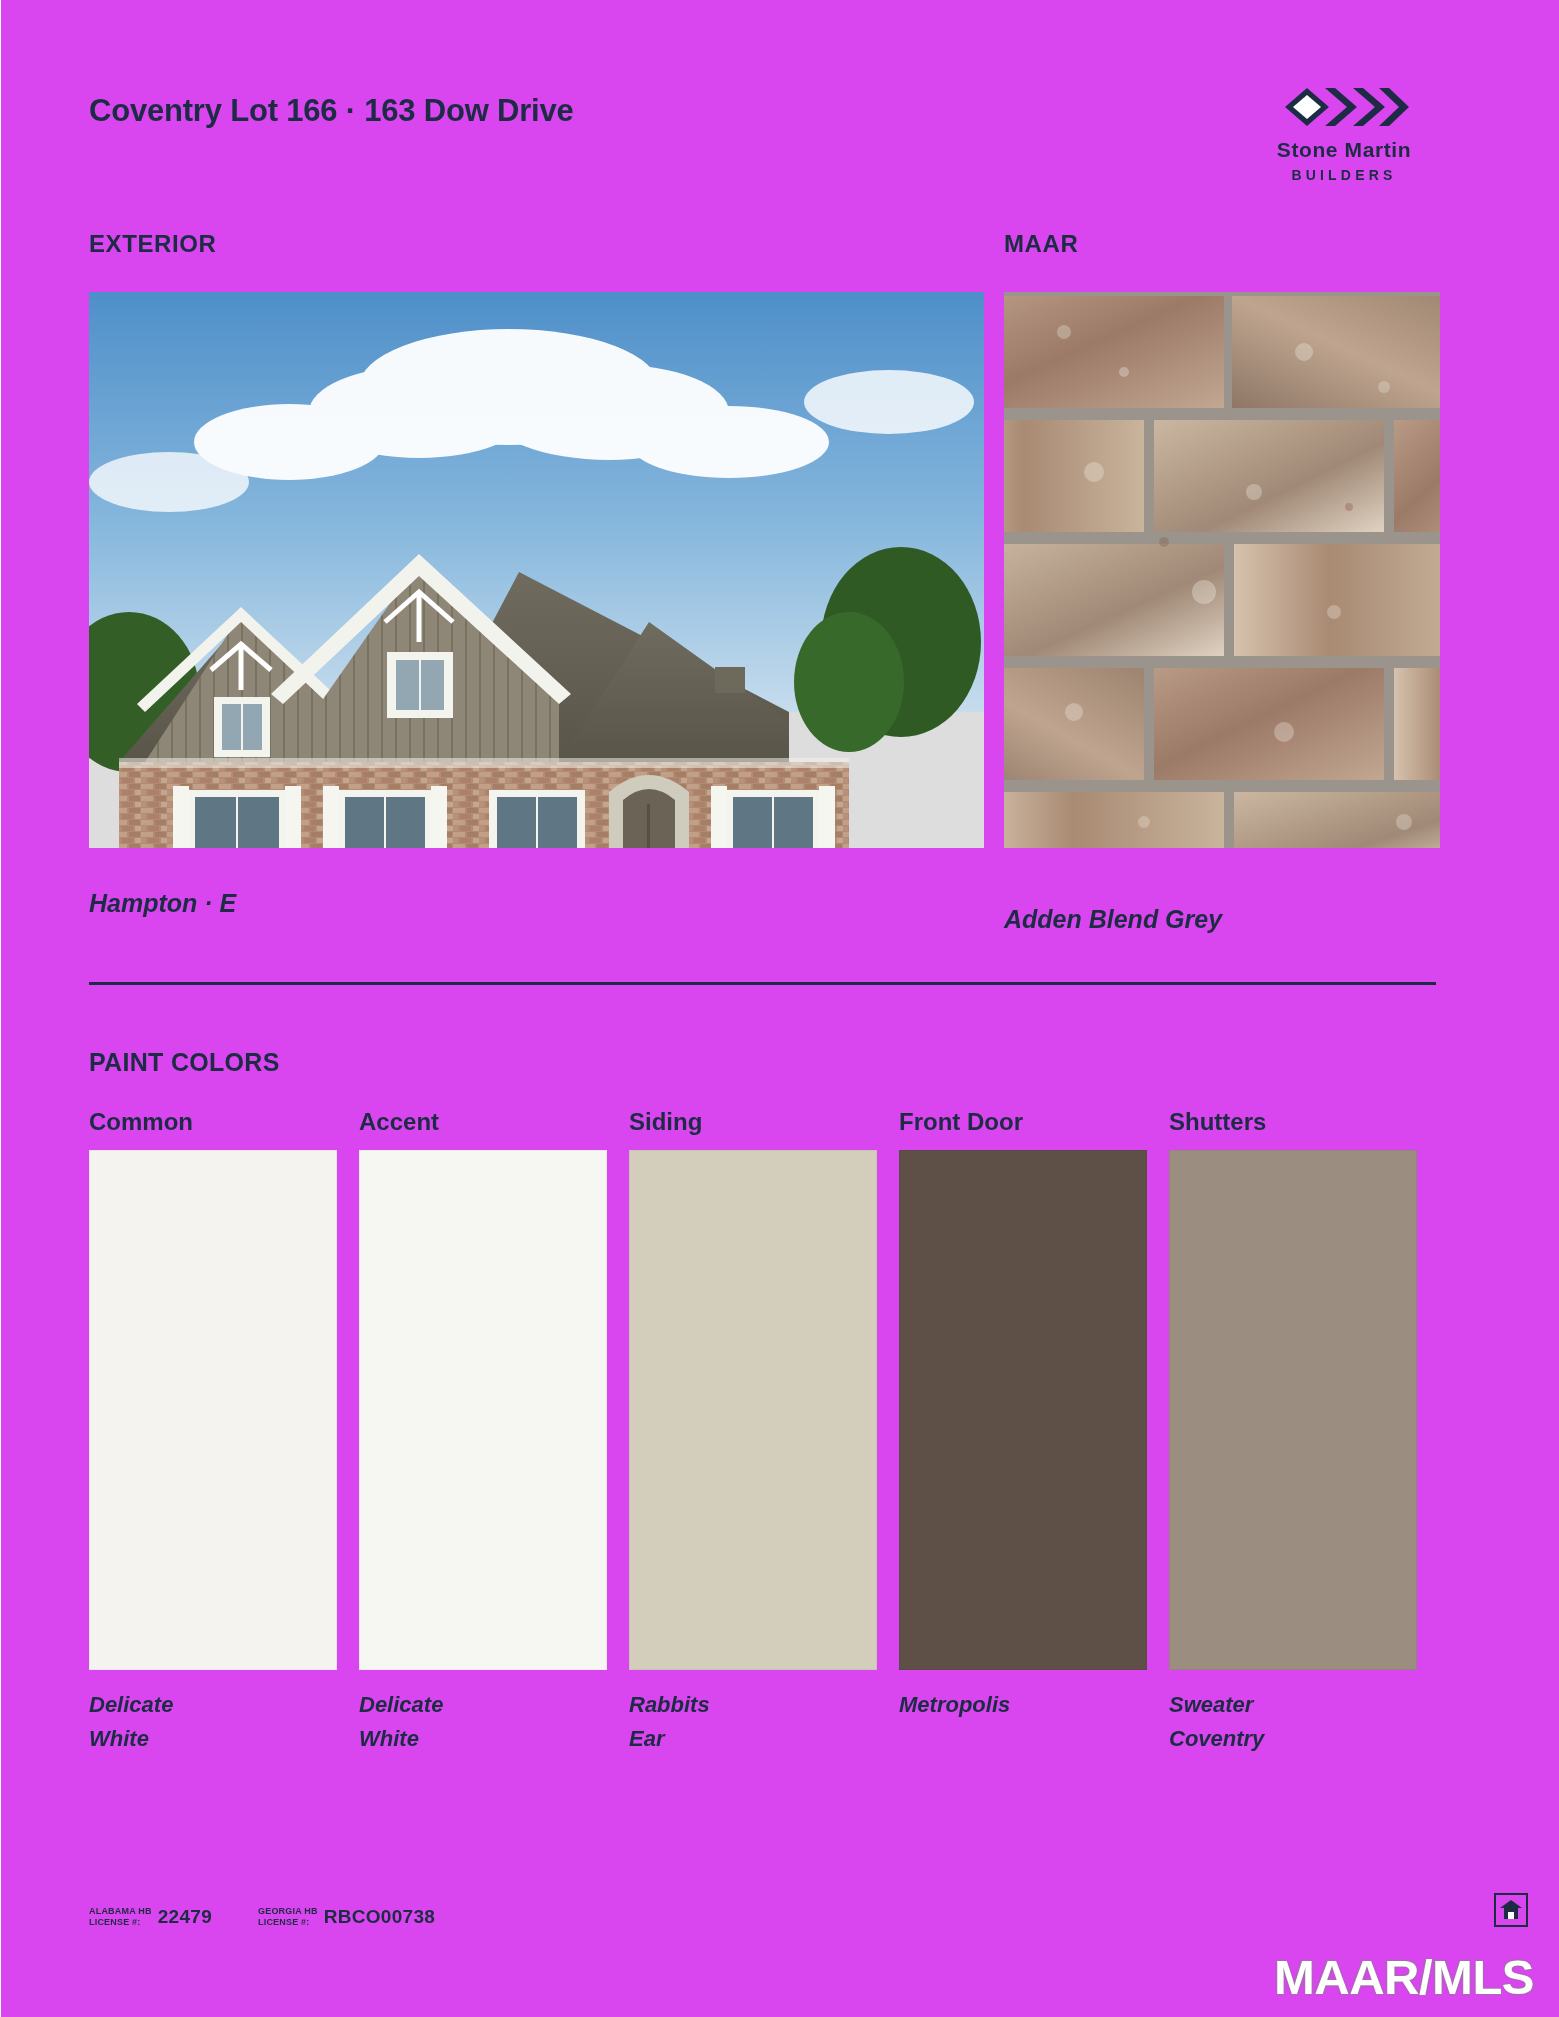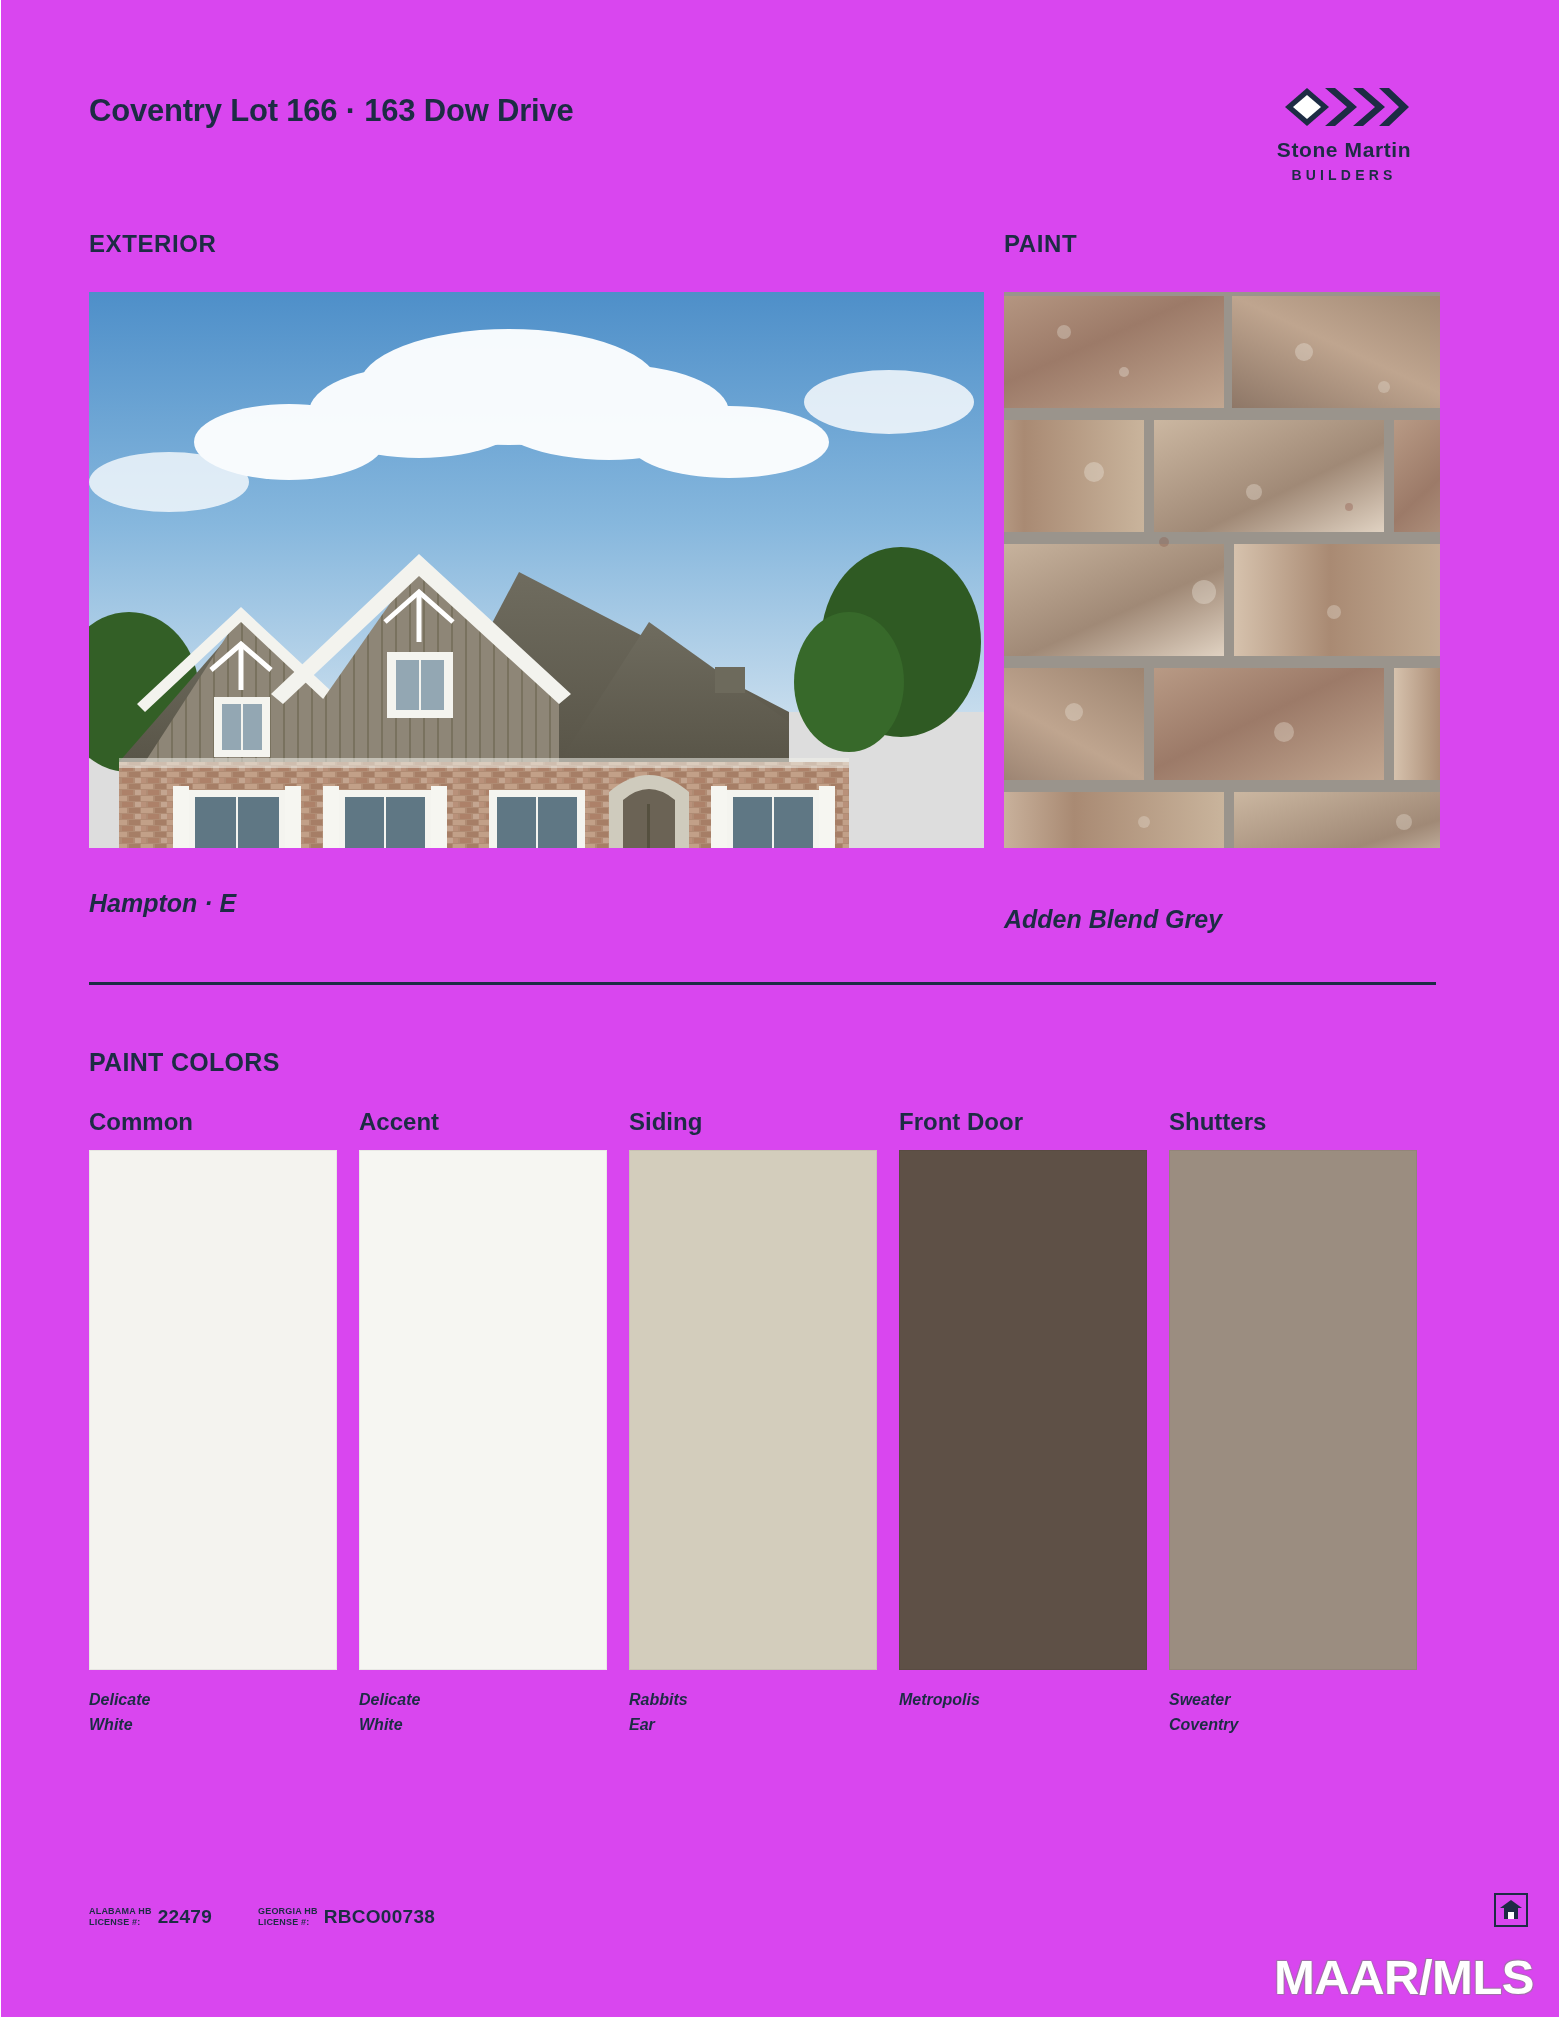--- a/index.html
+++ b/index.html
@@ -128,21 +128,21 @@
     color: #1d2c44;
     margin-bottom: 14px;
     white-space: nowrap;
   }
   .swatch-chip {
     width: 248px; height: 520px;
     border: 1px solid rgba(0,0,0,0.05);
   }
   .swatch-name {
     margin-top: 18px;
-    font-size: 16px;
+    font-size: 22px;
     font-style: italic;
     color: #1d2c44;
     line-height: 1.55;
     max-width: 150px;
   }
   
   .footer {
     position: absolute;
     left: 88px; top: 1906px;
     width: 1352px;
@@ -205,21 +205,21 @@
           </g>
           <polygon points="28,9 42,21 28,33 14,21" fill="#ffffff"></polygon>
         </svg>
       </div>
       <div class="logo-name">Stone Martin</div>
       <div class="logo-sub">BUILDERS</div>
     </div>
   </div>
 
   <div class="sec-head" id="exterior-head">EXTERIOR</div>
-  <div class="sec-head" id="brick-head">PAINT</div>
+  <div class="sec-head" id="brick-head">MAAR</div>
 
   <div class="panel" id="exterior-photo">
     <svg width="895" height="556" viewBox="0 0 895 556" aria-hidden="true">
       <defs>
         <linearGradient id="sky" x1="0" y1="0" x2="0" y2="1">
           <stop offset="0%" stop-color="#4e8fc9"></stop>
           <stop offset="55%" stop-color="#86b7dd"></stop>
           <stop offset="100%" stop-color="#c6dced"></stop>
         </linearGradient>
         <linearGradient id="roofg" x1="0" y1="0" x2="0" y2="1">

